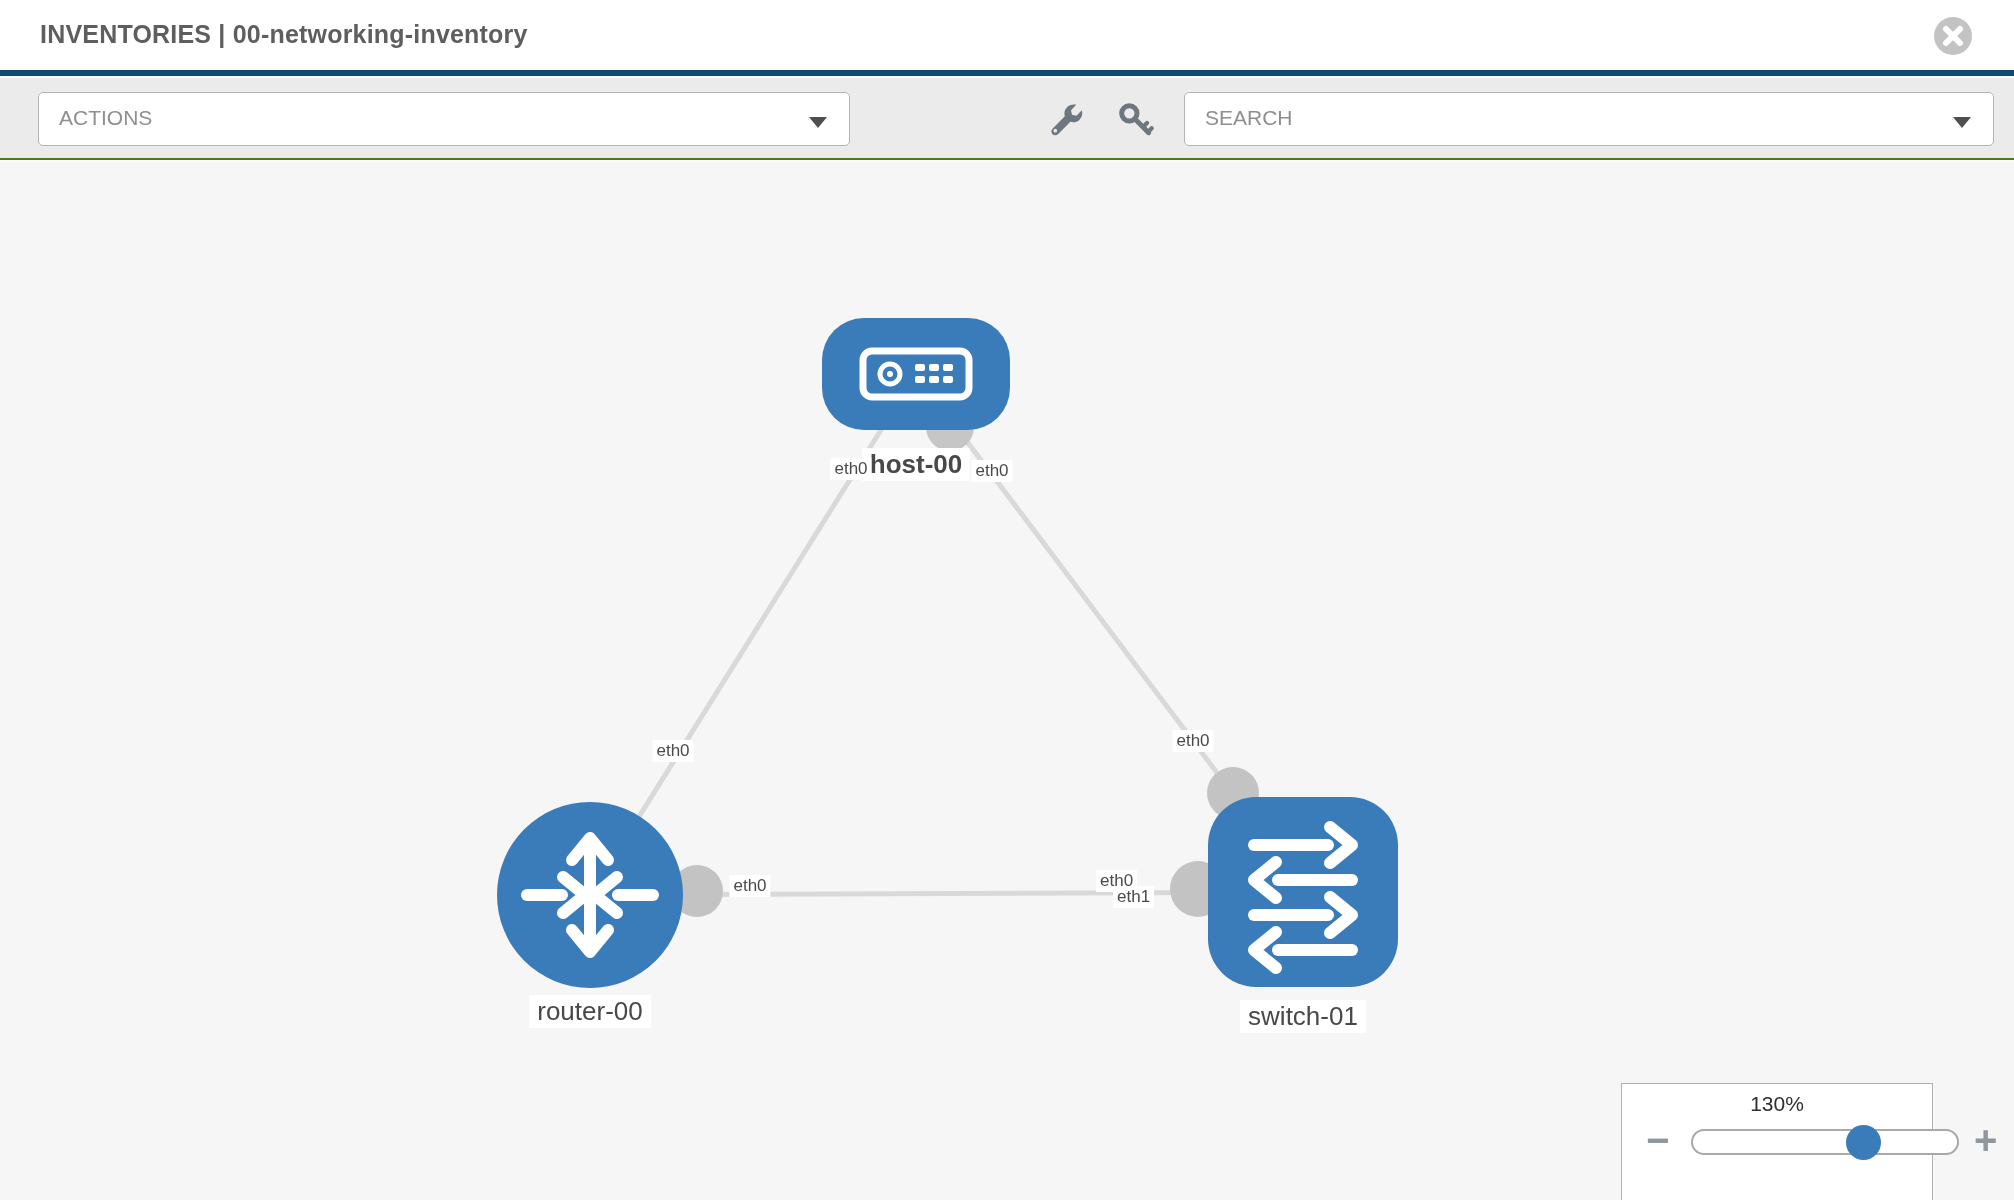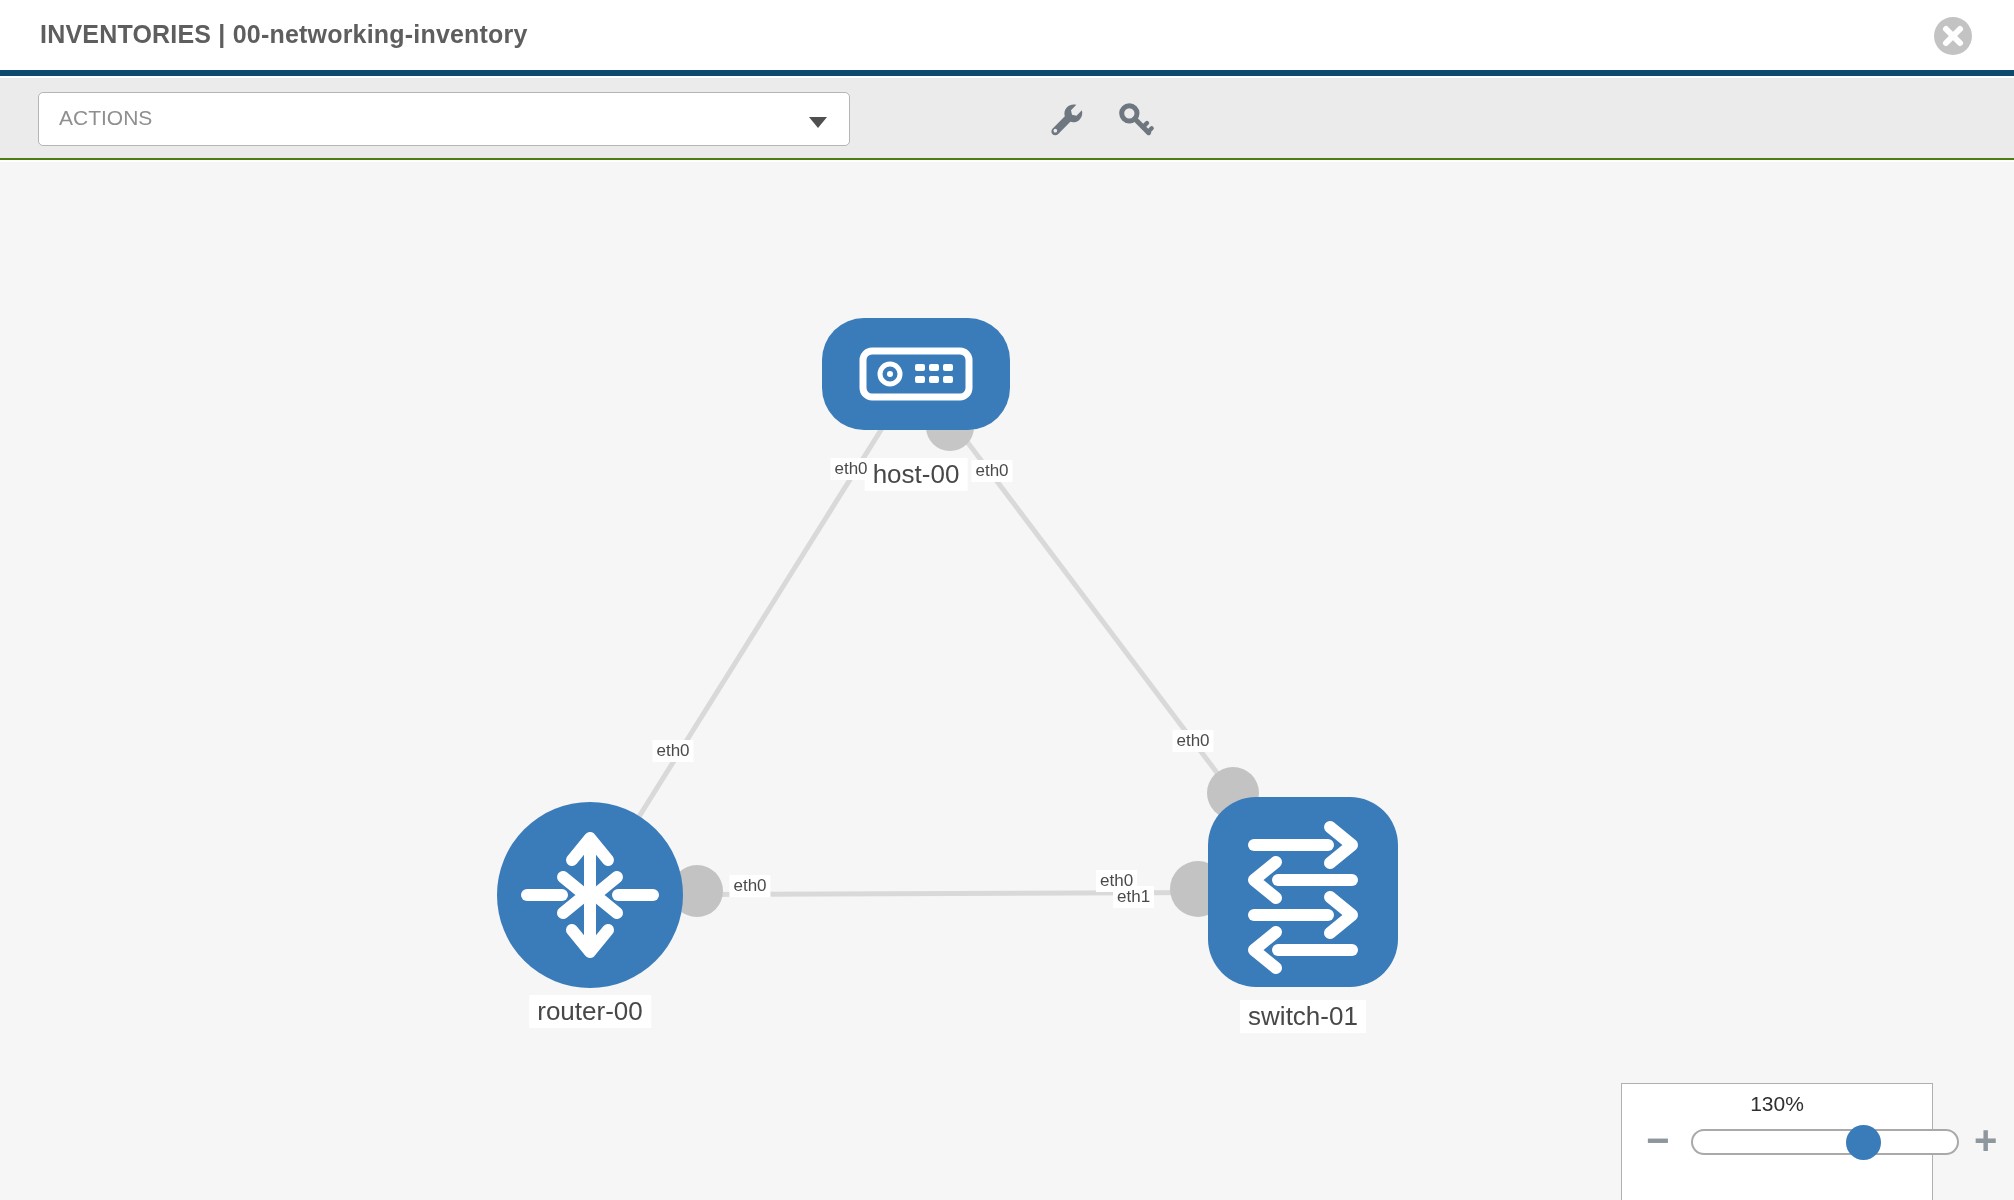--- a/index.html
+++ b/index.html
@@ -87,20 +87,24 @@
 
   <div class="tool-icon-btn key-btn">
     <svg width="40" height="40" viewBox="0 0 24 24">
       <circle cx="8" cy="8" r="4.6" fill="none" stroke="#6e7780" stroke-width="3"></circle>
       <line x1="11.4" y1="11.4" x2="19.6" y2="19.6" stroke="#6e7780" stroke-width="3" stroke-linecap="round"></line>
       <line x1="16.2" y1="16.2" x2="18.6" y2="13.8" stroke="#6e7780" stroke-width="2.6" stroke-linecap="round"></line>
       <line x1="19.2" y1="19.2" x2="21.4" y2="17.0" stroke="#6e7780" stroke-width="2.6" stroke-linecap="round"></line>
     </svg>
   </div>
 
+  <div class="select-box search-box">
+    <span class="sel-label">SEARCH</span>
+    <span class="caret"></span>
+  </div>
 </div>
 
 <div class="canvas">
   <svg class="topo" width="2014" height="1038" viewBox="0 162 2014 1038">
 
     <line x1="916" y1="374" x2="590" y2="895" stroke="#d9d9d9" stroke-width="5"></line>
     <line x1="916" y1="374" x2="1233" y2="794" stroke="#d9d9d9" stroke-width="5"></line>
     <line x1="590" y1="895" x2="1303" y2="892" stroke="#d9d9d9" stroke-width="5"></line>
 
     <circle cx="950" cy="427" r="24" fill="#c6c6c6"></circle>
@@ -145,21 +149,21 @@
         <line x1="1352" y1="880" x2="1278" y2="880"></line>
         <polyline points="1276,862 1254,880 1276,898"></polyline>
         <line x1="1254" y1="915" x2="1328" y2="915"></line>
         <polyline points="1330,897 1352,915 1330,933"></polyline>
         <line x1="1352" y1="950" x2="1278" y2="950"></line>
         <polyline points="1276,932 1254,950 1276,968"></polyline>
       </g>
     </g>
   </svg>
 
-  <span class="node-label" style="left:916px; top:296px;">host-00</span>
+  <span class="node-label" style="left:916px; top:286px;font-weight:bold;">host-00</span>
   <span class="node-label" style="left:590px; top:833px;">router-00</span>
   <span class="node-label" style="left:1303px; top:838px;">switch-01</span>
 
   <span class="eth-label" style="left:851px; top:296px;">eth0</span>
   <span class="eth-label" style="left:992px; top:298px;">eth0</span>
   <span class="eth-label" style="left:673px; top:578px;">eth0</span>
   <span class="eth-label" style="left:1193px; top:568px;">eth0</span>
   <span class="eth-label" style="left:750px; top:713px;">eth0</span>
   <span class="eth-label no-center" style="left:1096px; top:708px;">eth0</span>
   <span class="eth-label no-center" style="left:1113px; top:724px;">eth1</span>

